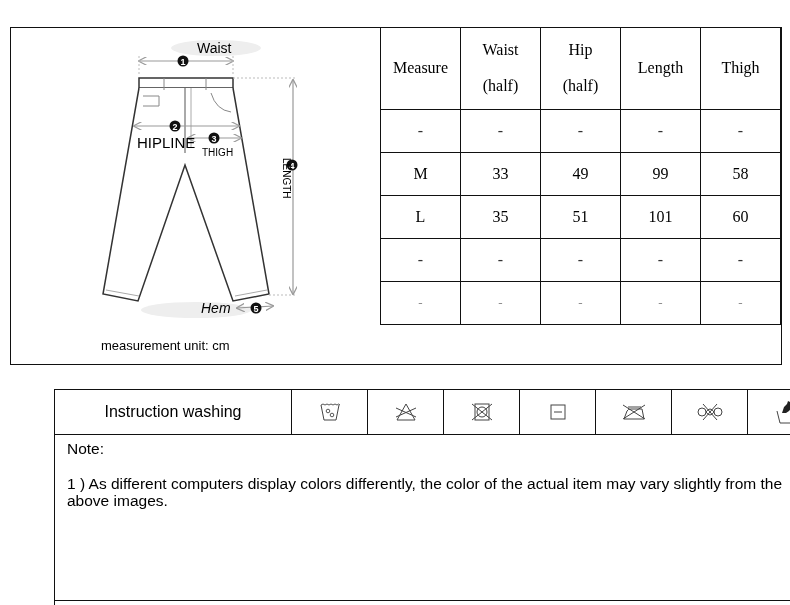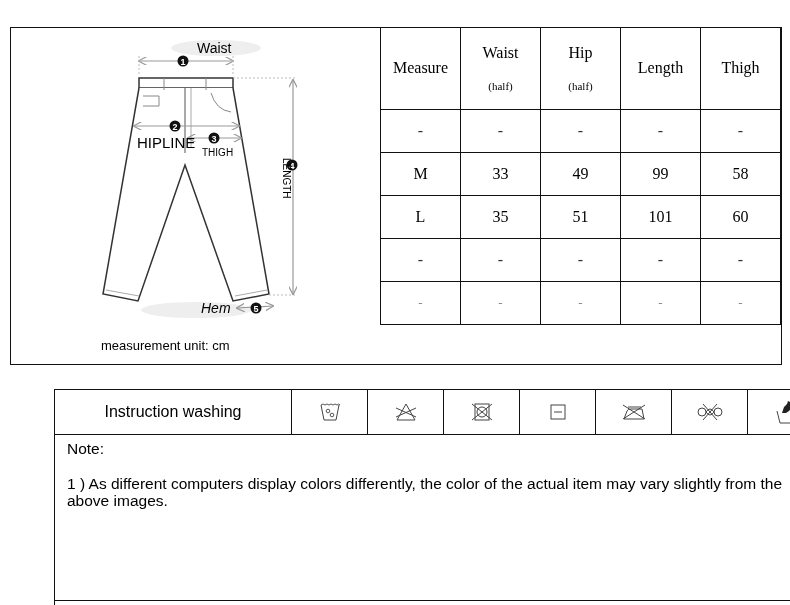--- a/index.html
+++ b/index.html
@@ -6,21 +6,21 @@
     body { width: 790px; height: 605px; background: #fff; position: relative; overflow: hidden; font-family: "Liberation Sans", sans-serif; color: #000; }
     .box { position: absolute; border: 1.5px solid #111; }
     #top-box { left: 10px; top: 27px; width: 772px; height: 338px; }
     #diagram { position: absolute; left: 0; top: 0; width: 369px; height: 335px; }
     #diagram svg { position: absolute; left: 0; top: 0; }
     .unit-label { position: absolute; left: 90px; top: 310px; font-size: 13px; }
     #size-table { position: absolute; left: 369px; top: -1.5px; border-collapse: collapse; }
     #size-table td { border: 1.5px solid #111; text-align: center; vertical-align: middle; font-size: 16px; width: 80px; font-family: Liberation Serif, serif; }
     #size-table tr.hdr td { height: 82px; }
     #size-table tr.r td { height: 43px; }
-    #size-table .sub { display: block; font-size: 11px; margin-top: 18px; }
+    #size-table .sub { display: block; font-size: 16px; margin-top: 18px; }
     #size-table .dash { color: #333; }
     #size-table .faint { color: #888; font-size: 13px; }
     #bottom-box { left: 10px; top: 389px; width: 772px; height: 216px; border-bottom: none; margin-left: 44px; }
     #wash-row { position: absolute; left: 0; top: 0; height: 45px; width: 769px; display: flex; border-bottom: 1.5px solid #111; }
     .wash-label { width: 237px; display: flex; align-items: center; justify-content: center; font-size: 16px; border-right: 1.5px solid #111; }
     .wash-icon { width: 76px; display: flex; align-items: center; justify-content: center; border-right: 1.5px solid #111; }
     .wash-icon:last-child { border-right: none; flex: 1; }
     #notes { position: absolute; left: 12px; top: 50px; width: 750px; font-size: 15.5px; line-height: 17.5px; }
     #notes .title { margin-bottom: 17px; }
     #notes .red { color: #e60012; }

